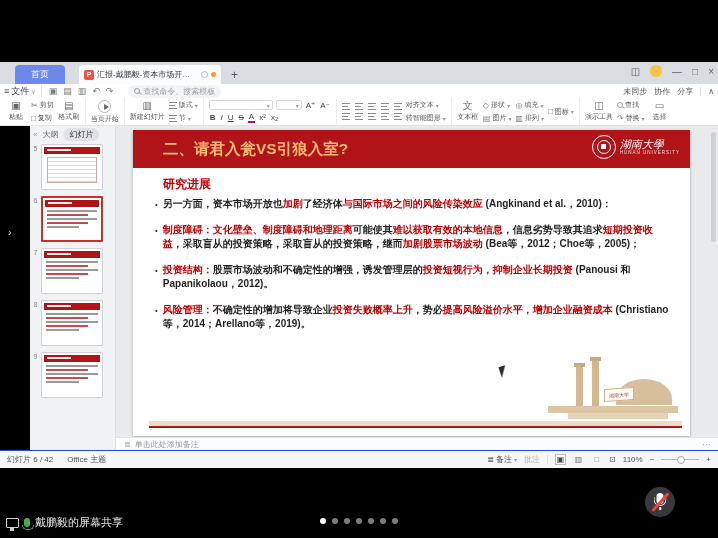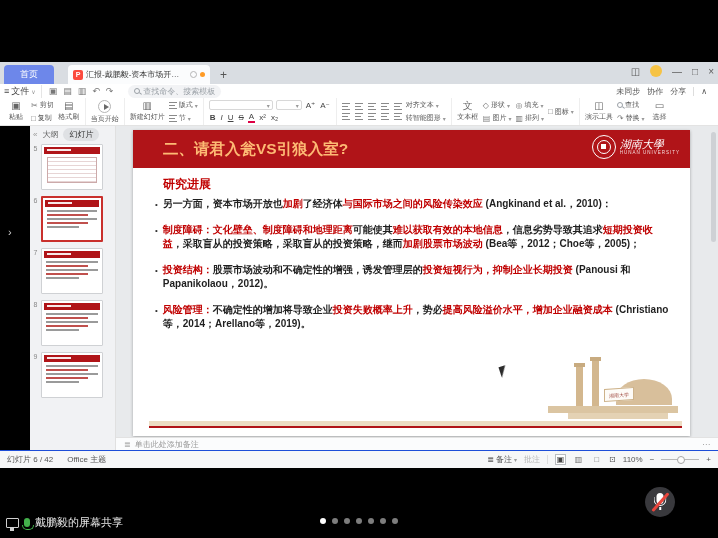--- a/index.html
+++ b/index.html
@@ -1,42 +1,42 @@
 <!DOCTYPE html>
 <html><head>
 <meta charset="utf-8">
 <style>
   * { margin:0; padding:0; box-sizing:border-box; }
   html,body { width:718px; height:538px; }
   body { background:#000; font-family:"Liberation Sans","DejaVu Sans",sans-serif; position:relative; overflow:hidden; }
 
   
   .tabrow { position:absolute; left:0; top:62px; width:718px; height:22px; background:#d9dde2; display:flex; align-items:flex-end; }
-  .tab-home { margin-left:4px; width:50px; height:19px; background:#6d87ea; color:#fff; font-size:9px; border-radius:4px 4px 0 0; display:flex; align-items:center; justify-content:center; }
+  .tab-home { margin-left:15px; width:50px; height:19px; background:#6d87ea; color:#fff; font-size:9px; border-radius:4px 4px 0 0; display:flex; align-items:center; justify-content:center; }
   .tab-doc { margin-left:14px; width:142px; height:19px; background:#fbfcfd; border-radius:4px 4px 0 0; display:flex; align-items:center; gap:3px; padding:0 5px; font-size:8px; color:#3a3a3a; }
   .doc-icon { width:10px; height:10px; background:#fb4a3e; border-radius:2px; color:#fff; font-size:7px; font-weight:bold; display:flex; align-items:center; justify-content:center; flex:none; }
   .doc-title { white-space:nowrap; overflow:hidden; text-overflow:ellipsis; flex:1; }
   .sync-circle { width:7px; height:7px; border:1px solid #b5b5b5; border-radius:50%; flex:none; }
   .dot-unsaved { width:5px; height:5px; background:#ff9b26; border-radius:50%; flex:none; }
   .tab-add { margin-left:10px; margin-bottom:3px; color:#555; font-size:12px; line-height:1; }
   .winctrl { position:absolute; right:4px; top:3px; display:flex; align-items:center; gap:10px; color:#5d5d5d; font-size:10px; }
   .avatar { width:12px; height:12px; background:#f6c344; border-radius:50%; }
 
   
   .menurow { position:absolute; left:0; top:84px; width:718px; height:14px; background:#fff; display:flex; align-items:center; font-size:9px; color:#444; }
   .menurow > * { flex:none; }
   .mfile { display:flex; gap:2px; align-items:center; margin-left:4px; padding-right:5px; border-right:1px solid #e5e5e5; }
   .qicons { display:flex; gap:6px; margin:0 7px; color:#777; font-size:9px; }
   .rtabs { display:flex; align-items:center; gap:4px; margin-left:4px; }
   .rtab { padding:1px 4px; color:#3c3c3c; }
   .rtab.active { background:#e8462f; color:#fff; border-radius:8px; padding:1px 8px; }
   .searchbox { display:flex; align-items:center; gap:3px; margin-left:8px; background:#f2f3f5; border-radius:8px; padding:1px 6px; color:#9aa0a6; font-size:8px; }
   .lens { width:6px; height:6px; border:1px solid #9aa0a6; border-radius:50%; position:relative; }
   .lens::after { content:""; position:absolute; width:3px; height:1px; background:#9aa0a6; right:-3px; bottom:-1px; transform:rotate(40deg); }
-  .menu-right { position:absolute; right:11px; top:0; height:14px; display:flex; align-items:center; gap:7px; font-size:8px; color:#555; }
+  .menu-right { position:absolute; right:4px; top:0; height:14px; display:flex; align-items:center; gap:7px; font-size:8px; color:#555; }
   .vsep { width:1px; height:9px; background:#ddd; }
 
   
   .toolrow { position:absolute; left:0; top:98px; width:718px; height:28px; background:#fff; border-bottom:1px solid #e3e3e3; display:flex; align-items:stretch; font-size:7px; color:#555; }
   .tg { display:flex; align-items:center; gap:4px; padding:0 5px; border-right:1px solid #eee; }
   .bigbtn { display:flex; flex-direction:column; align-items:center; justify-content:center; gap:1px; min-width:22px; }
   .bigbtn .gly { font-size:10px; line-height:10px; color:#666; }
   .stack { display:flex; flex-direction:column; justify-content:center; gap:3px; }
   .minibtn { display:flex; align-items:center; gap:2px; font-size:7px; color:#555; }
   .minibtn .gly { font-size:8px; color:#777; }

